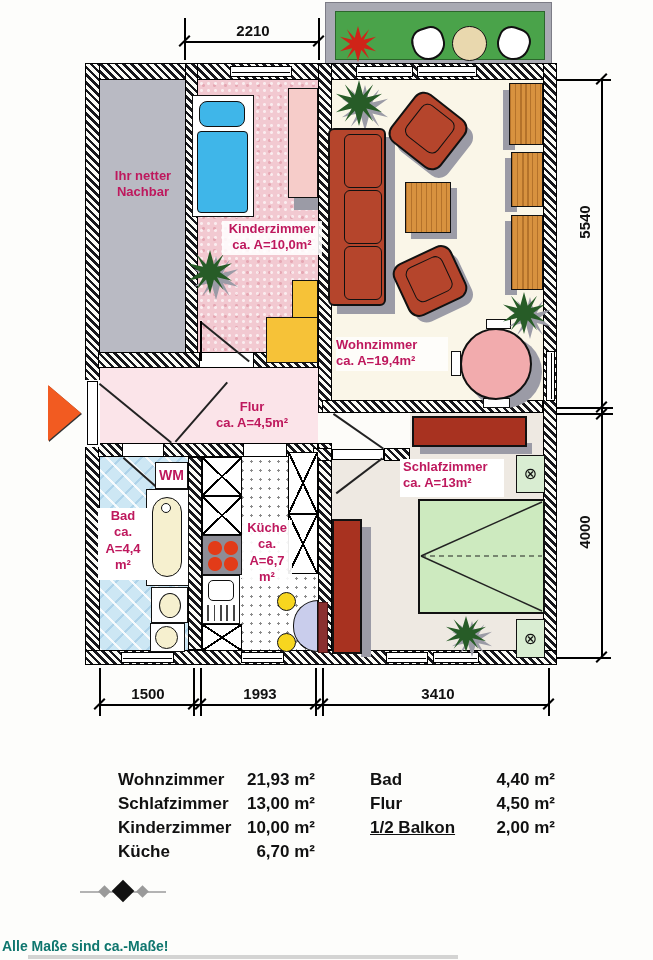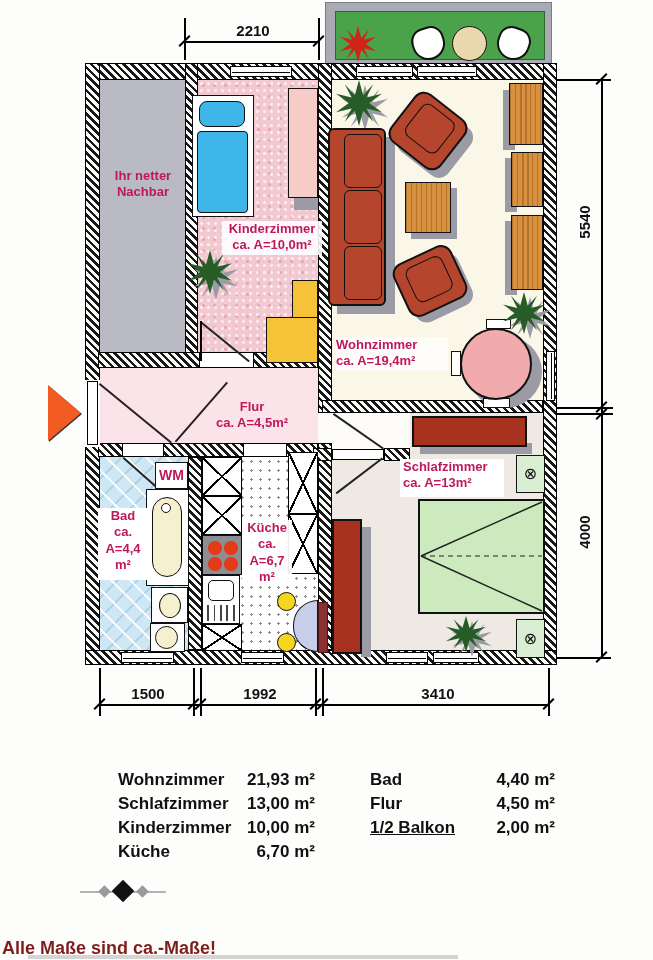--- a/index.html
+++ b/index.html
@@ -241,21 +241,21 @@
   <div class="abs thin" style="left:322px;top:668px;width:1.5px;height:48px;"></div>
   <div class="abs thin" style="left:548px;top:668px;width:1.5px;height:48px;"></div>
   <div class="abs thin" style="left:100px;top:704px;width:449px;height:1.5px;"></div>
   <div class="tick" style="left:92px;top:703px;"></div>
   <div class="tick" style="left:186px;top:703px;"></div>
   <div class="tick" style="left:193px;top:703px;"></div>
   <div class="tick" style="left:308px;top:703px;"></div>
   <div class="tick" style="left:315px;top:703px;"></div>
   <div class="tick" style="left:541px;top:703px;"></div>
   <div class="abs dim-label" style="left:113px;top:685px;width:70px;height:16px;">1500</div>
-  <div class="abs dim-label" style="left:225px;top:685px;width:70px;height:16px;">1992</div>
+  <div class="abs dim-label" style="left:225px;top:685px;width:70px;height:16px;">1993</div>
   <div class="abs dim-label" style="left:401px;top:685px;width:74px;height:16px;">3410</div>
 
   <div class="abs tbl-name" style="left:118px;top:770px;width:130px;height:20px;">Wohnzimmer</div>
   <div class="abs tbl-val" style="left:220px;top:770px;width:95px;height:20px;">21,93 m²</div>
   <div class="abs tbl-name" style="left:118px;top:794px;width:130px;height:20px;">Schlafzimmer</div>
   <div class="abs tbl-val" style="left:220px;top:794px;width:95px;height:20px;">13,00 m²</div>
   <div class="abs tbl-name" style="left:118px;top:818px;width:130px;height:20px;">Kinderzimmer</div>
   <div class="abs tbl-val" style="left:220px;top:818px;width:95px;height:20px;">10,00 m²</div>
   <div class="abs tbl-name" style="left:118px;top:842px;width:130px;height:20px;">Küche</div>
   <div class="abs tbl-val" style="left:220px;top:842px;width:95px;height:20px;">6,70 m²</div>
@@ -266,16 +266,16 @@
   <div class="abs tbl-val" style="left:470px;top:794px;width:85px;height:20px;">4,50 m²</div>
   <div class="abs tbl-name" style="left:370px;top:818px;width:120px;height:20px;text-decoration:underline;">1/2 Balkon</div>
   <div class="abs tbl-val" style="left:470px;top:818px;width:85px;height:20px;">2,00 m²</div>
 
 
   <div class="abs" style="left:80px;top:891px;width:86px;height:2px;background:#b3b3b3;"></div>
   <div class="abs" style="left:100px;top:887px;width:9px;height:9px;background:#9a9a9a;transform:rotate(45deg);"></div>
   <div class="abs" style="left:138px;top:887px;width:9px;height:9px;background:#9a9a9a;transform:rotate(45deg);"></div>
   <div class="abs" style="left:115px;top:883px;width:16px;height:16px;background:#111;transform:rotate(45deg);"></div>
 
-  <div class="abs" style="left:2px;top:938px;width:280px;height:18px;font-size:18px;font-weight:700;color:#7f1d1d;">Alle Maße sind ca.-Maße!</div>
+  <div class="abs" style="left:2px;top:938px;width:280px;height:18px;font-size:14px;font-weight:700;color:#0f766e;">Alle Maße sind ca.-Maße!</div>
   <div class="abs" style="left:28px;top:955px;width:430px;height:4px;background:#c9c9c9;opacity:.8;"></div>
 
 </div>
 
 </body></html>

